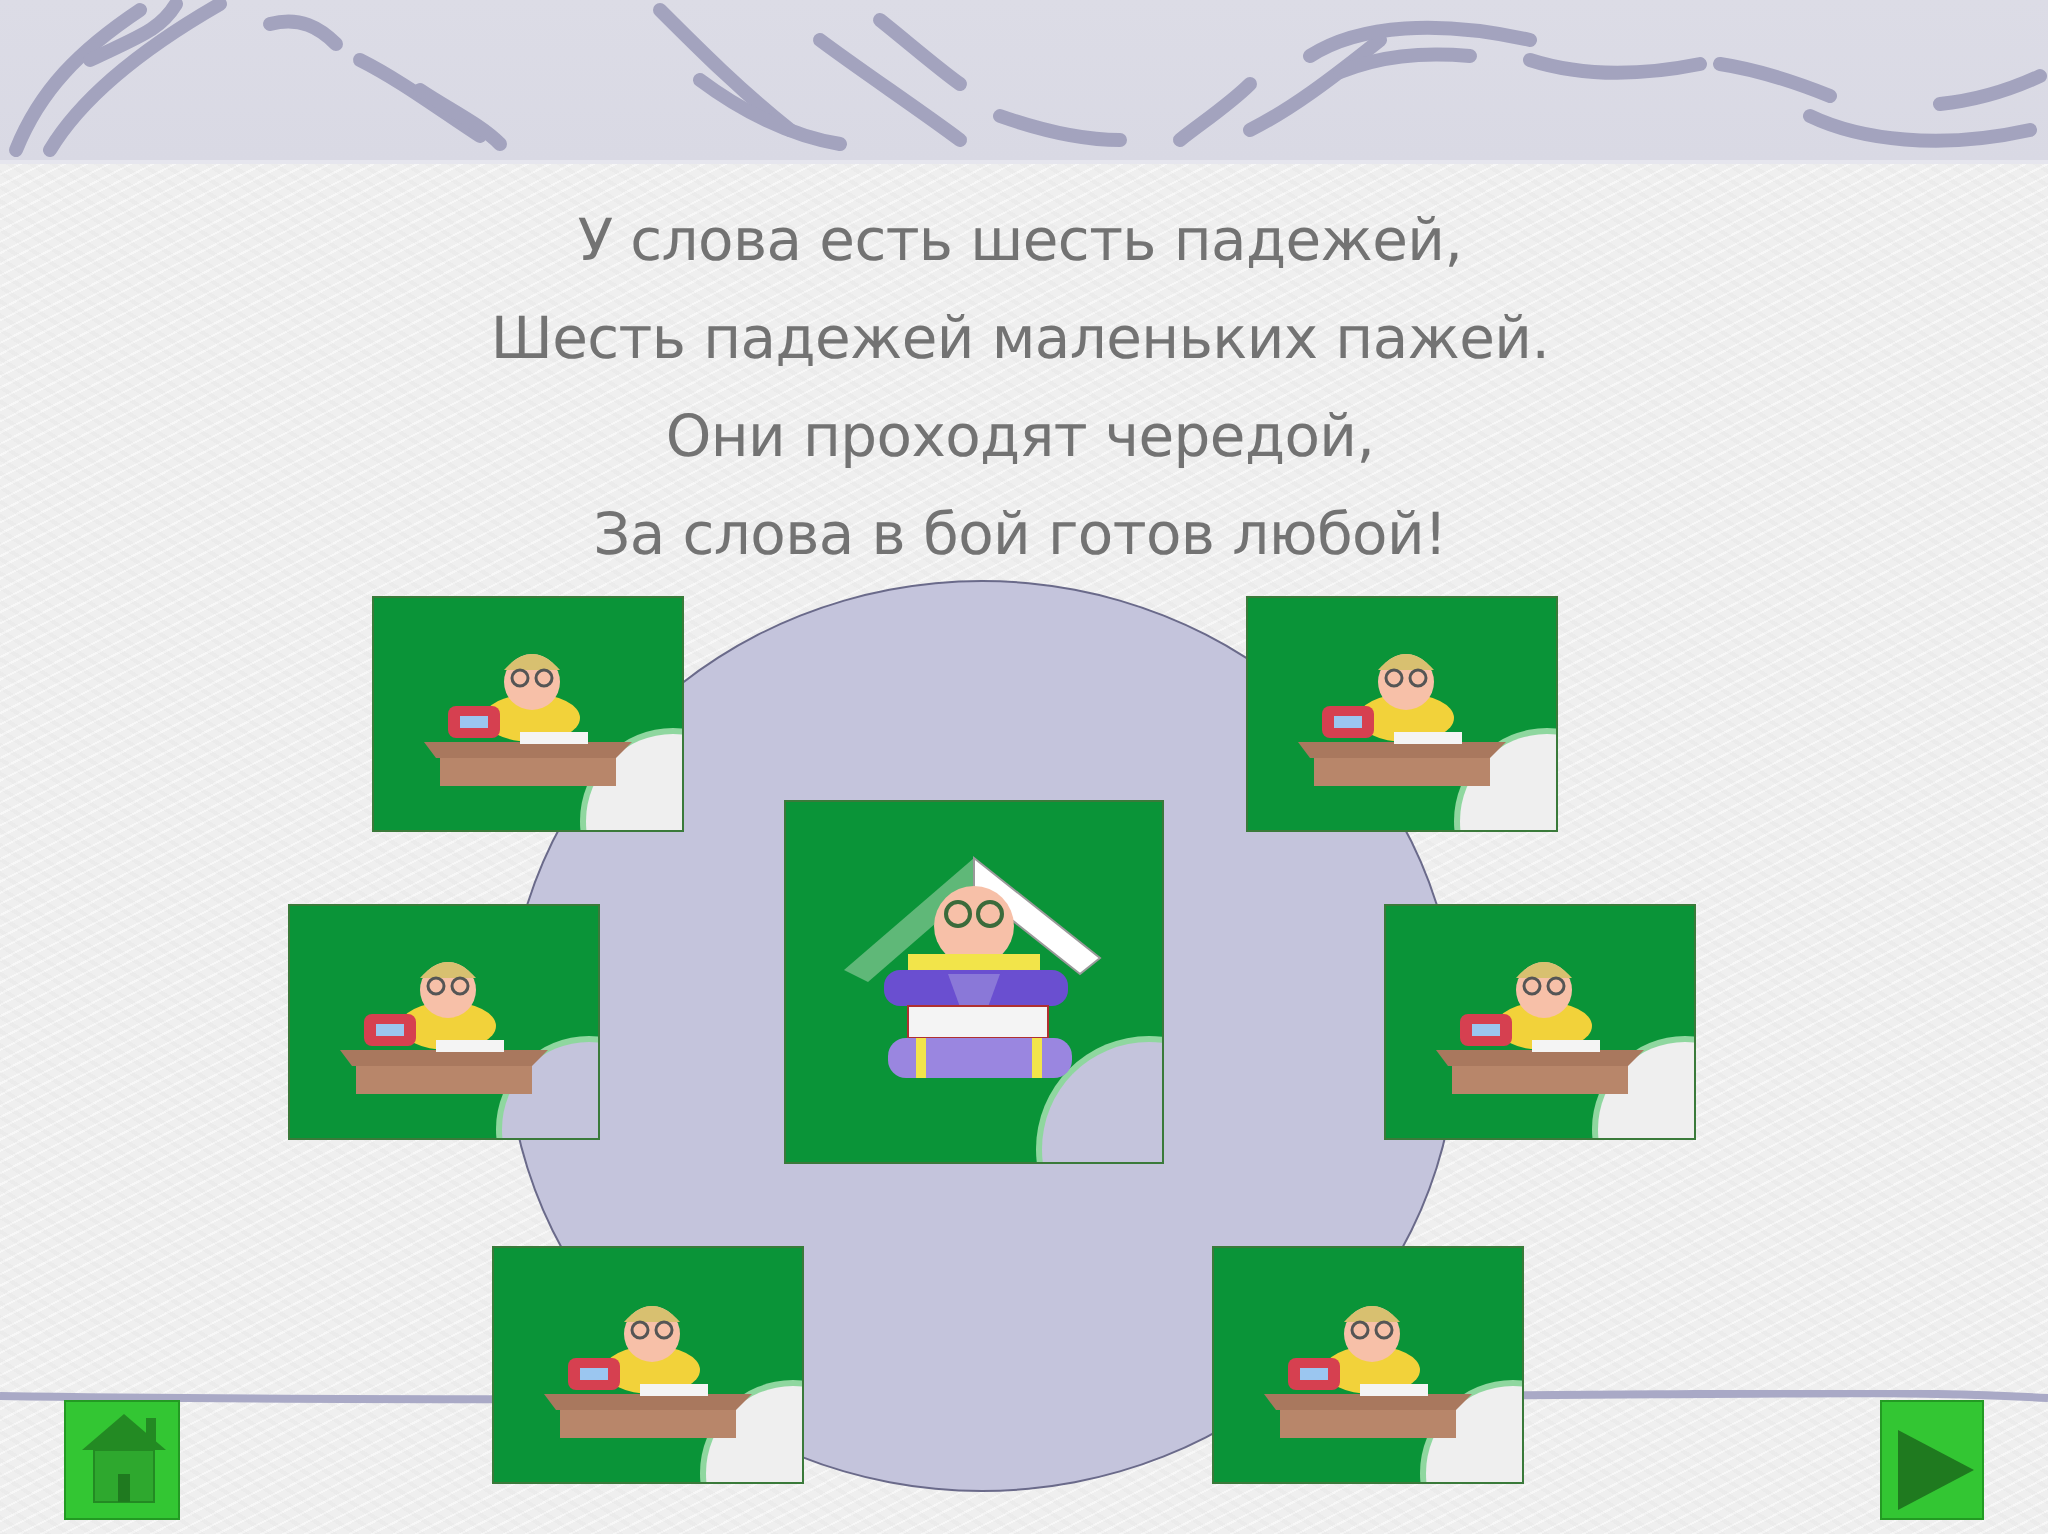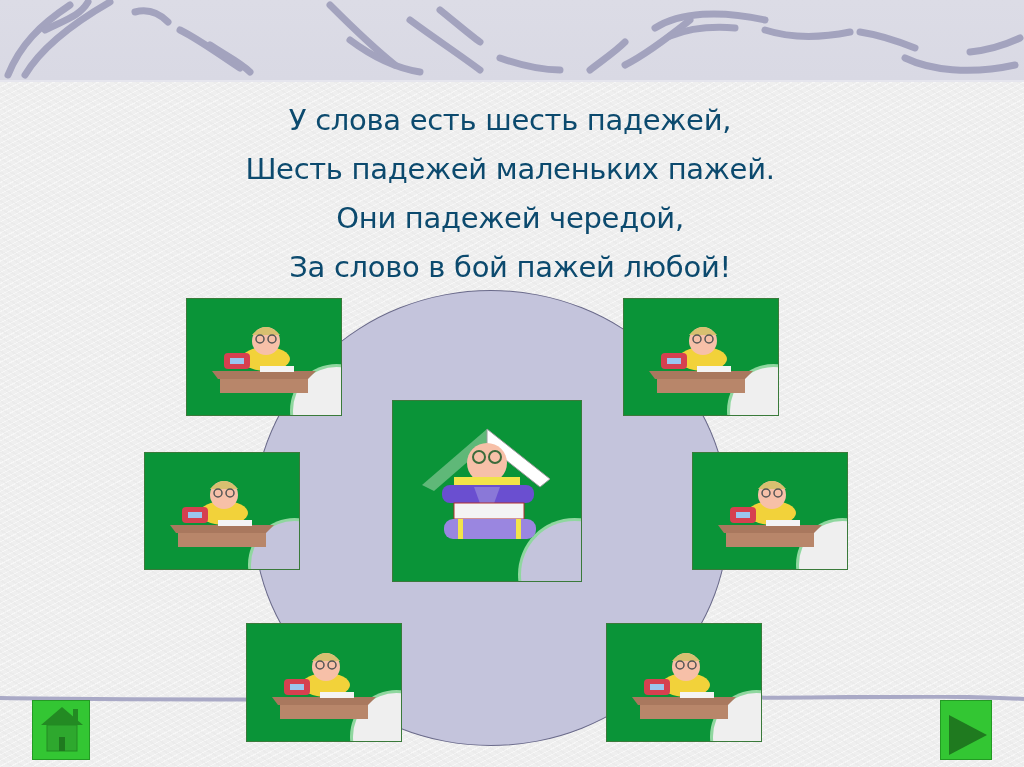--- a/index.html
+++ b/index.html
@@ -19,21 +19,21 @@
     position:absolute; left:0; top:0; width:1024px; height:80px;
     background:linear-gradient(#dcdce6, #d9d9e4);
     border-bottom:2px solid #e6e6ee;
   }
   .top-band svg { position:absolute; left:0; top:0; }
   .bottom-line {
     position:absolute; left:0; top:695px; width:1024px; height:8px;
   }
   .poem {
     position:absolute; left:180px; top:96px; width:660px;
-    text-align:center; color:#0c4a6e;
+    text-align:center; color:#737373;
     font-family:"DejaVu Sans", sans-serif; font-size:29px; line-height:49px;
     letter-spacing:-0.3px;
   }
   .poem div { white-space:nowrap; }
   .circle {
     position:absolute; left:253px; top:290px; width:476px; height:456px;
     border-radius:50%; background:#c4c4dc; border:1.5px solid #6a6a8a;
     box-sizing:border-box;
   }
   .card {
@@ -83,22 +83,22 @@
   </svg>
 </div>
 
 <svg class="bottom-line" width="1024" height="8">
   <path d="M0 3 C200 6, 500 4, 700 3 S 950 0, 1024 4" stroke="#a9a9c6" stroke-width="4" fill="none"></path>
 </svg>
 
 <div class="poem">
   <div>У слова есть шесть падежей,</div>
   <div>Шесть падежей маленьких пажей.</div>
-  <div>Они падежей чередой,</div>
-  <div>За слово в бой пажей любой!</div>
+  <div>Они проходят чередой,</div>
+  <div>За слова в бой готов любой!</div>
 </div>
 
 <div class="circle"></div>
 
 <div class="card on-paper" style="left:186px;top:298px;width:154px;height:116px;">
   <div class="curl"></div>
   <svg width="140" height="80" viewBox="0 0 140 80">
     <ellipse cx="72" cy="42" rx="24" ry="12" fill="#f2d23a"></ellipse>
     <circle cx="72" cy="24" r="14" fill="#f7c0a8"></circle>
     <path d="M58 18 Q72 2 86 18" fill="#d8c070"></path>

